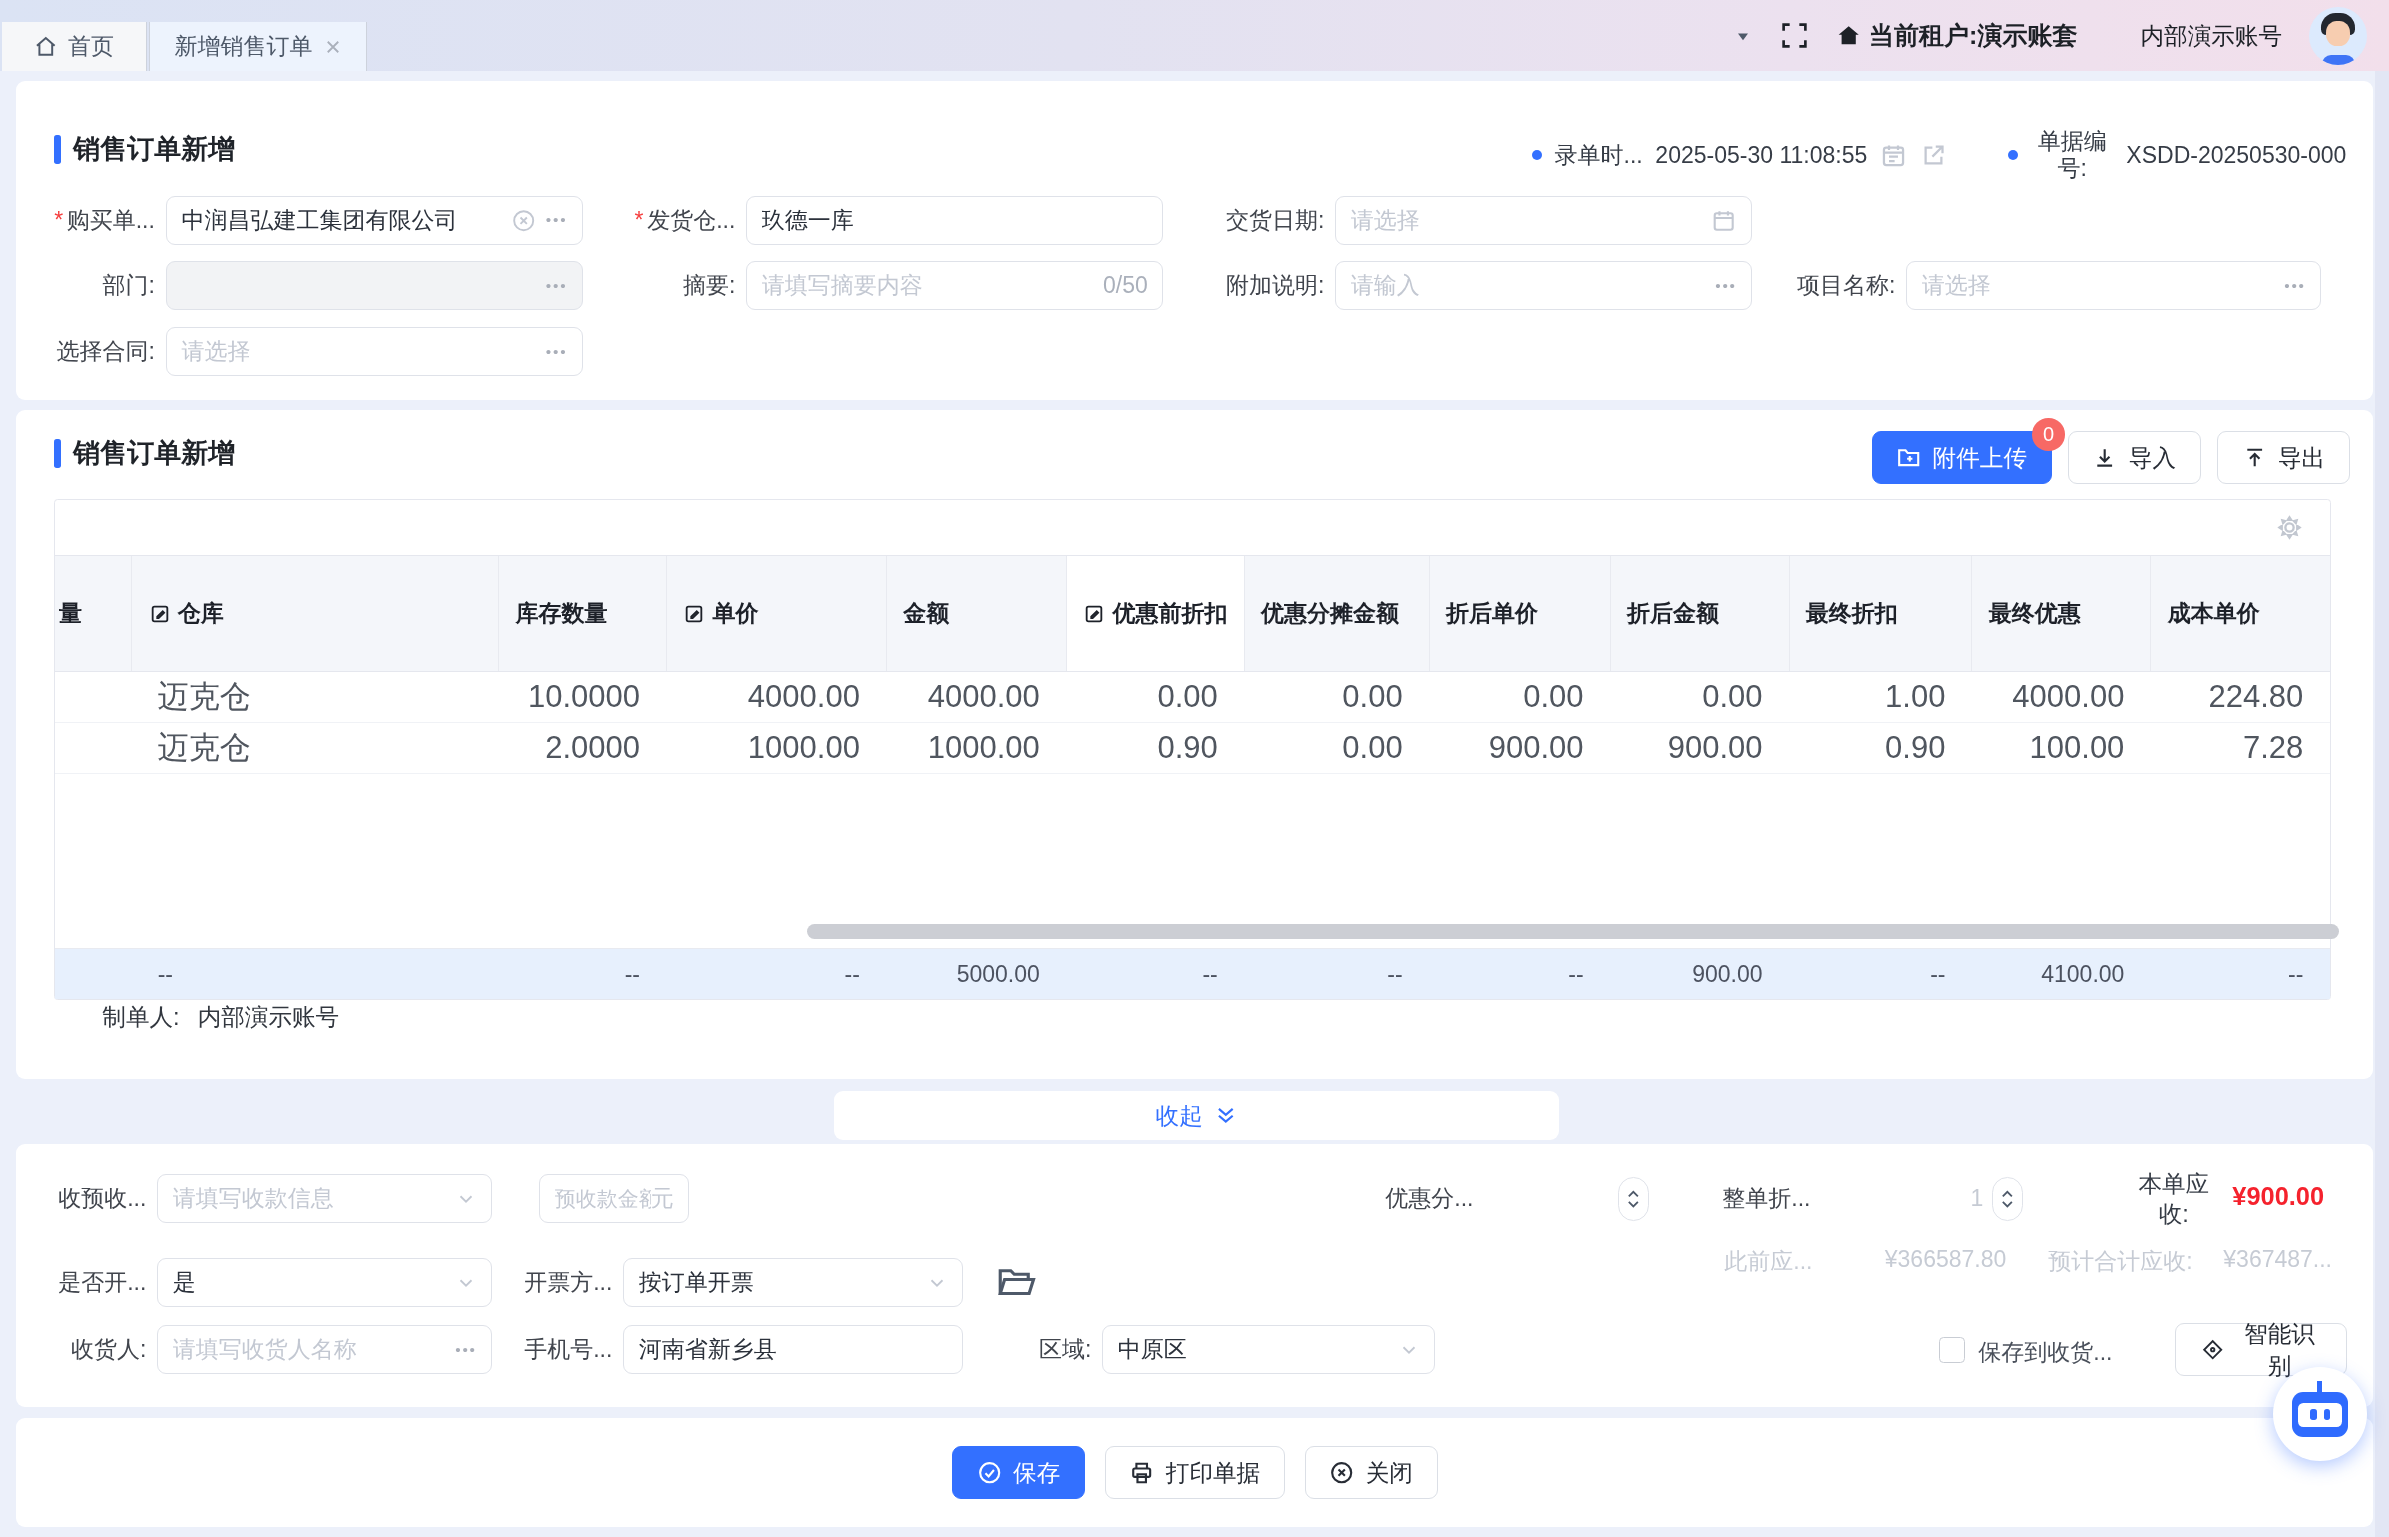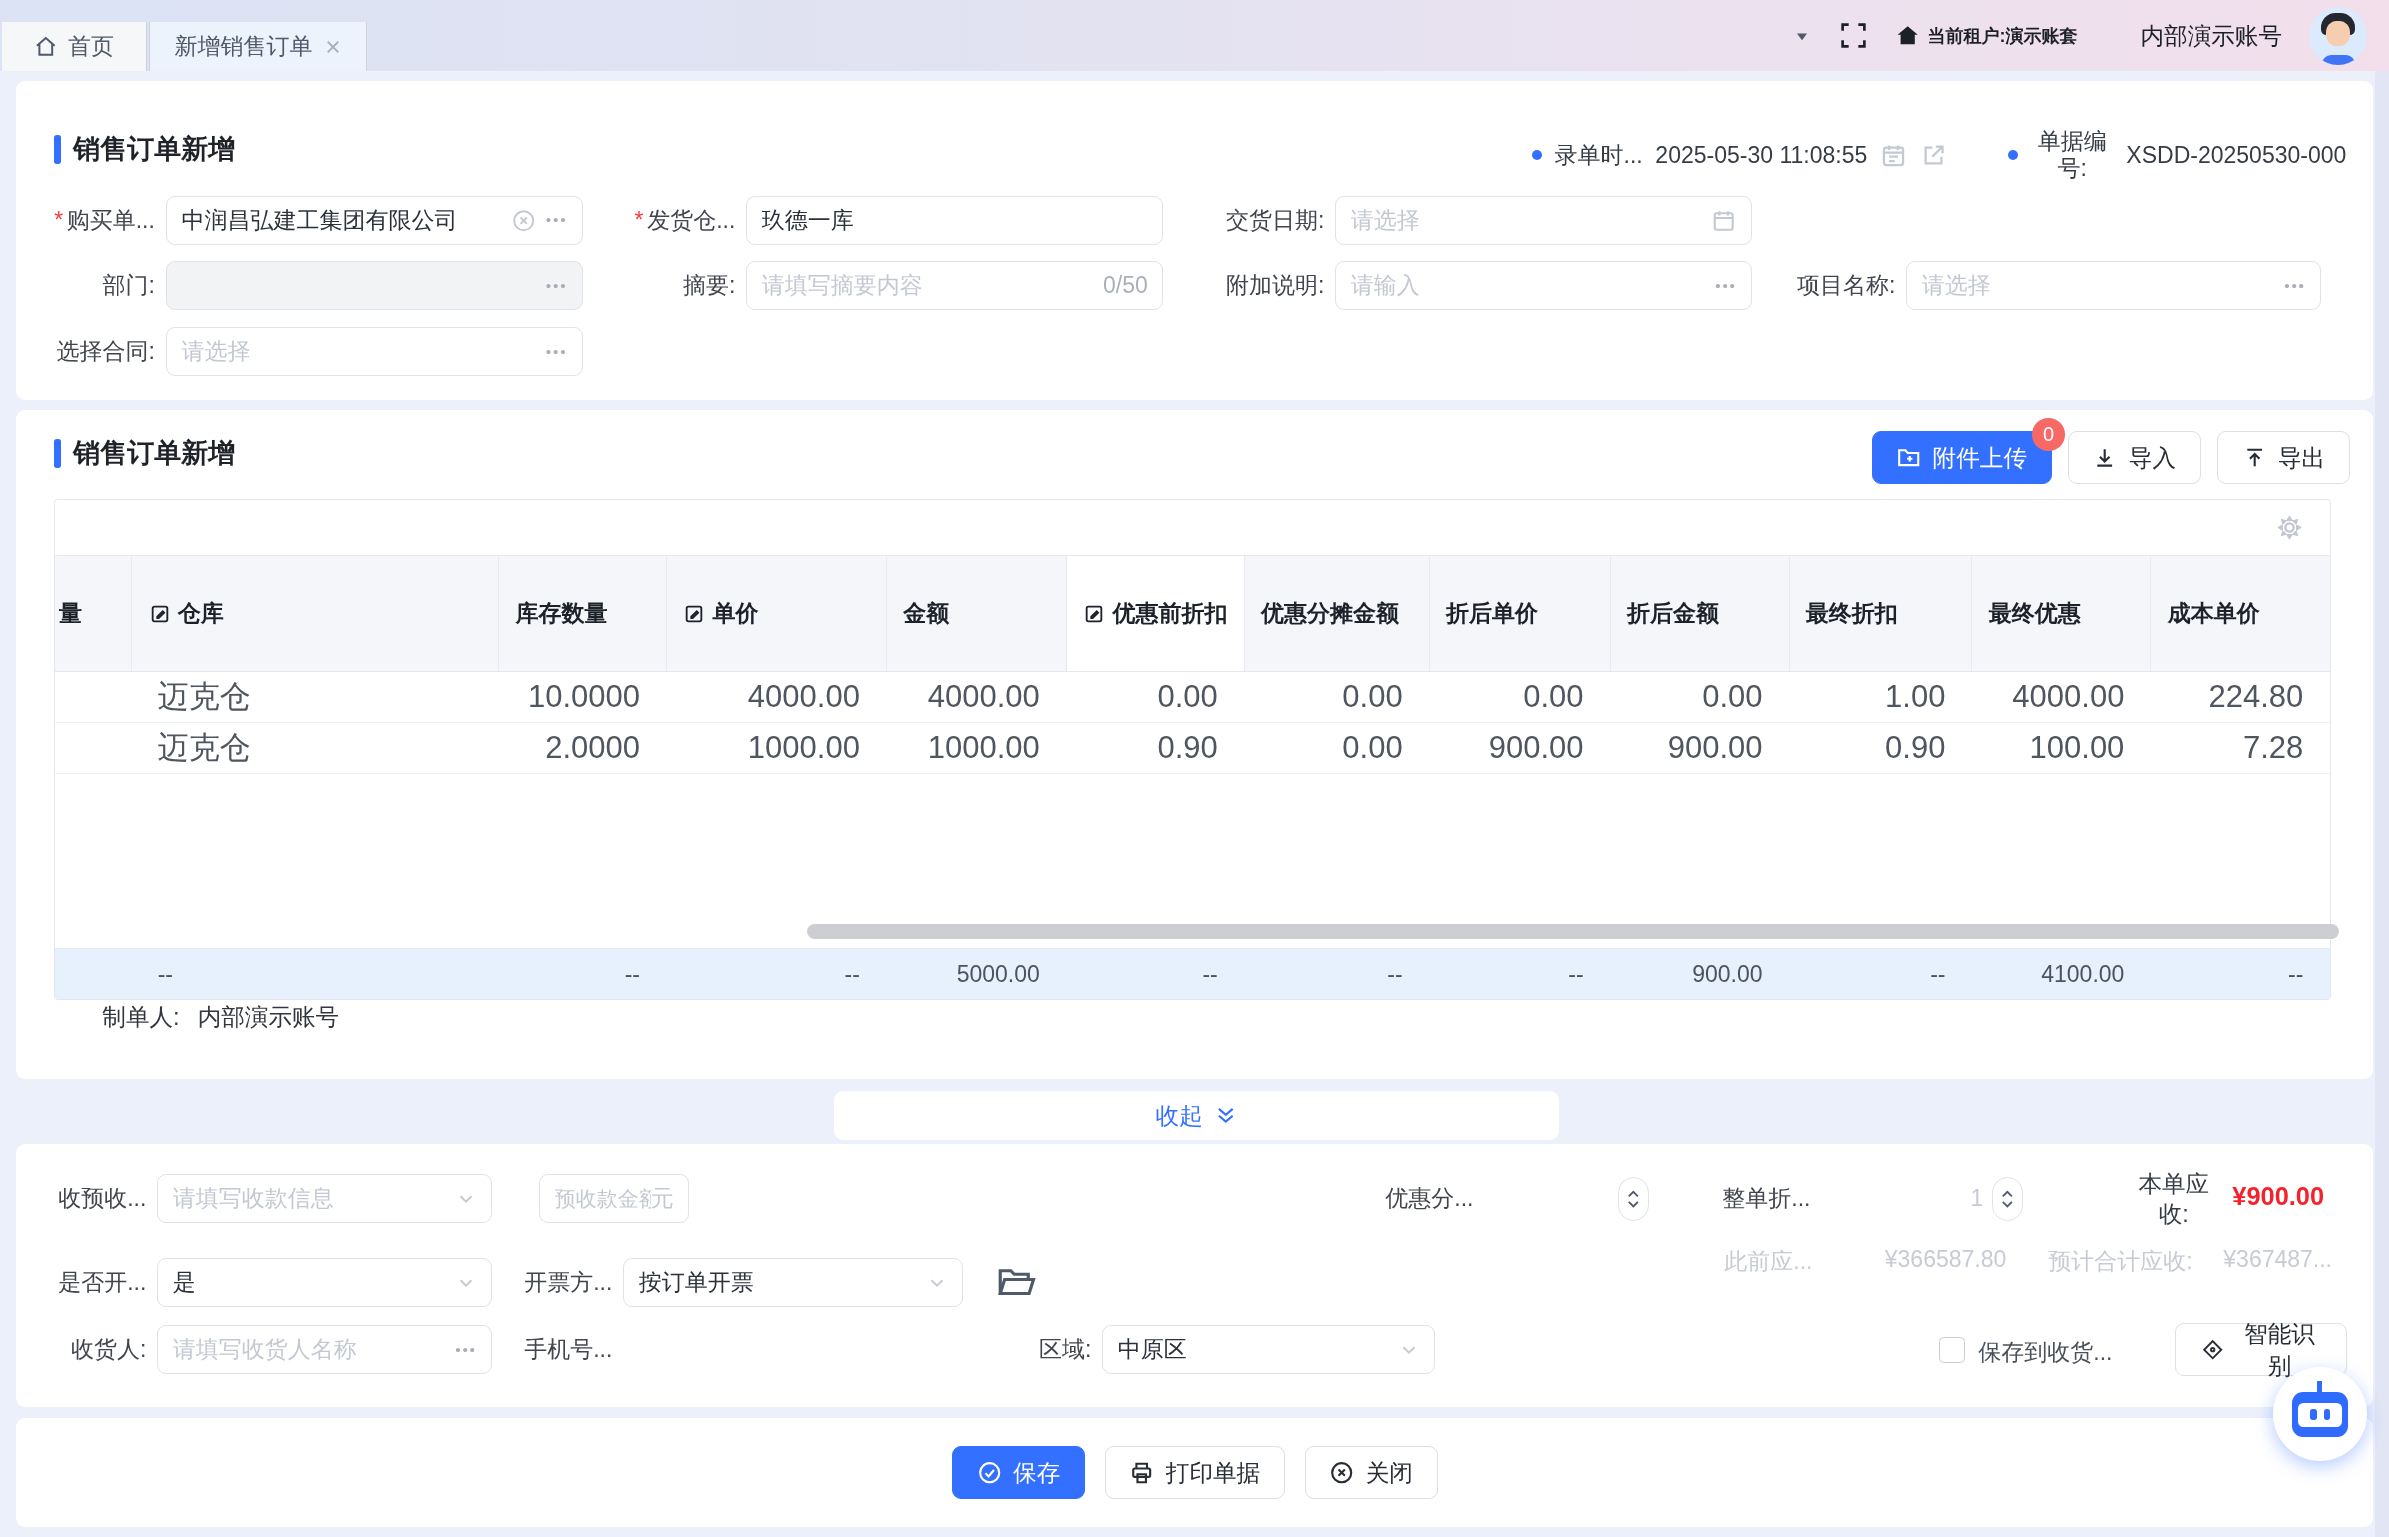--- a/index.html
+++ b/index.html
@@ -8,21 +8,21 @@
   .screen { position:relative; width:2389px; height:1537px; background:#ecf0fa; overflow:hidden; }
 
   
   .topbar { position:absolute; left:0; top:0; width:2389px; height:71px;
     background:linear-gradient(90deg,#dbe3f4 0%,#e2e2f1 45%,#ece1ef 75%,#f2dfeb 100%); }
   .tab { position:absolute; top:22px; height:49px; display:flex; align-items:center; justify-content:center;
     gap:11px; font-size:23px; color:#4e5969; cursor:pointer; }
   .tab-home { left:1.8px; width:145px; background:#f6f7f9; border-right:1.8px solid #cdd2dc; }
   .tab-active { left:149px; width:218px; background:#edf3fd; border-left:1.8px solid #cdd2dc; border-right:1.8px solid #cdd2dc; }
   .tb-right { position:absolute; right:22px; top:0; height:71px; display:flex; align-items:center; gap:27px; }
-  .tenant { display:flex; align-items:flex-end; gap:7.3px; font-size:18px; font-weight:bold; color:#1d2127; }
+  .tenant { display:flex; align-items:center; gap:7.3px; font-size:25px; font-weight:bold; color:#1d2127; }
   .account { font-size:23.6px; color:#1d2127; margin-left:36px; }
   .avatar { width:58px; height:58px; border-radius:50%; background:#dceafd; position:relative; overflow:hidden; }
   .avatar .hair { position:absolute; top:6.3px; left:11.8px; width:34px; height:22px; background:#23272f; border-radius:14.5px 14.5px 5.4px 5.4px; }
   .avatar .face { position:absolute; top:14.5px; left:17px; width:23.6px; height:25.4px; background:#f7cdb0; border-radius:45%; }
   .avatar .body { position:absolute; bottom:-5.4px; left:12.7px; width:33px; height:14.5px; background:#3f74f6; border-radius:9px 9px 0 0; }
 
   
   .card { position:absolute; left:16.3px; width:2357px; background:#fff; border-radius:9px; }
   .card1 { top:81px; height:319px; }
   .card2 { top:410px; height:669px; }
@@ -498,20 +498,23 @@
 
     <div class="fld" style="left:23px; top:181px;">
       <span class="flab w130">收货人:</span>
       <div class="ibox" style="width:335px">
         <input placeholder="请填写收货人名称" style="">
         <span class="dots">•••</span>
       </div>
     </div>
     <div class="fld" style="left:489px; top:181px;">
       <span class="flab w130">手机号...</span>
+      <div class="ibox" style="width:340px">
+        <input value="河南省新乡县" style="">
+      </div>
     </div>
     <div class="fld" style="left:968px; top:181px;">
       <span class="flab w130">区域:</span>
       <div class="ibox" style="width:333px">
         <span class="val">中原区</span>
         <span class="icn">
           <svg width="22" height="22" viewBox="0 0 24 24" fill="none" stroke="#c3c8d2" stroke-width="2">
               <path d="m6 9 6 6 6-6"></path>
             </svg>
         </span>

